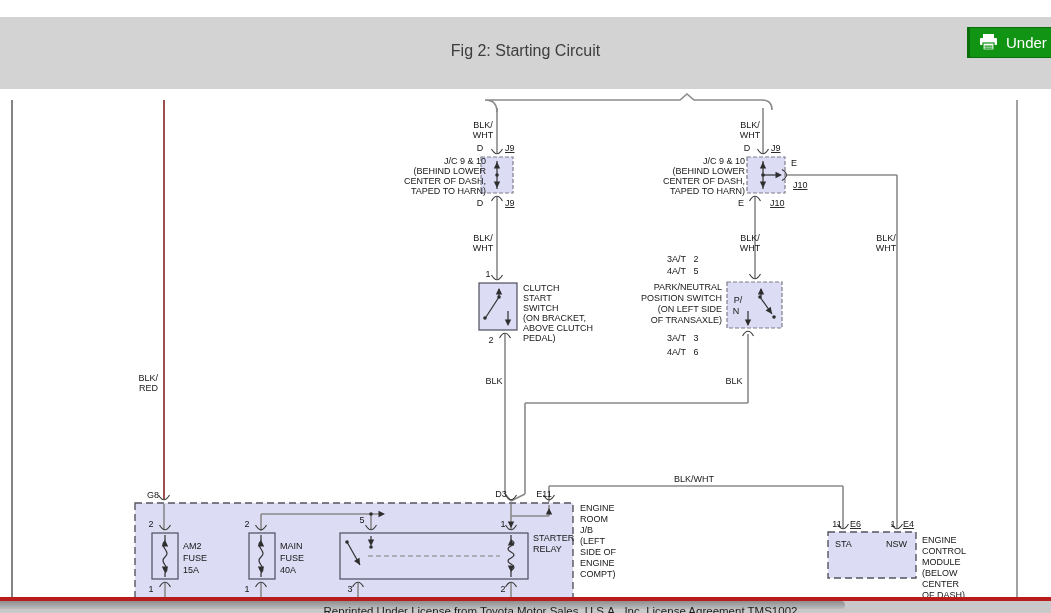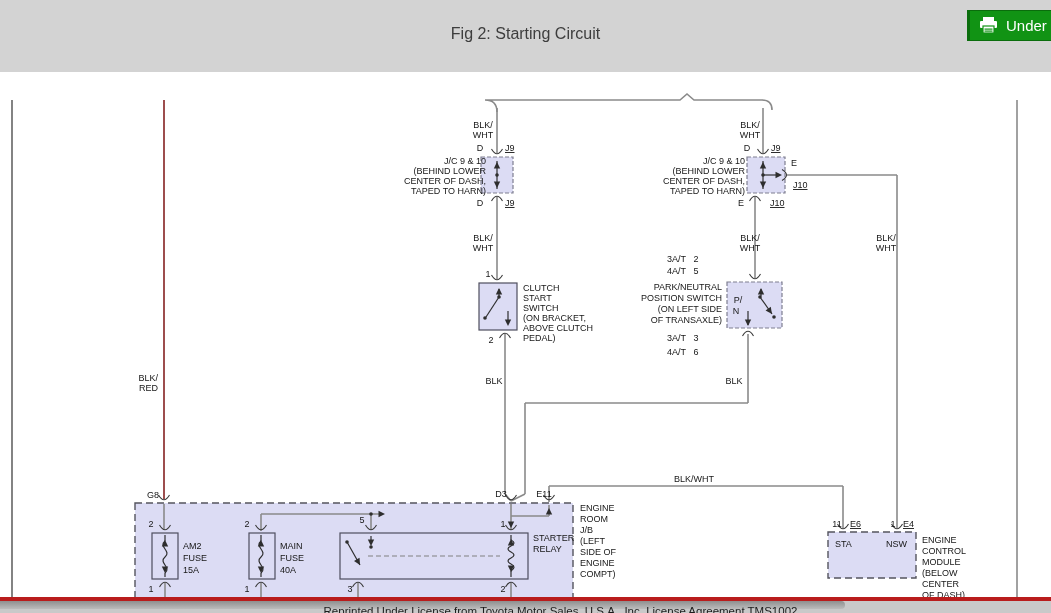--- a/index.html
+++ b/index.html
@@ -1,18 +1,18 @@
 <!DOCTYPE html>
 <html><head>
 <meta charset="utf-8">
 <style>
   html,body{margin:0;padding:0;}
   body{width:1051px;height:613px;overflow:hidden;position:relative;background:#ffffff;
        font-family:"Liberation Sans",sans-serif;}
-  .header{position:absolute;top:0;left:0;width:1051px;height:72px;background:#d3d3d3;z-index:4;}
+  .header{position:absolute;top:17px;left:0;width:1051px;height:72px;background:#d3d3d3;z-index:4;}
   .title{position:absolute;left:0;right:0;top:25px;text-align:center;font-size:16px;color:#3d3d3d;}
   .print-btn{position:absolute;left:967px;top:10px;width:96px;height:31px;background:#119314;
              border:1px solid #0a6d0c;border-left:3px solid #0a6d0c;color:#ffffff;font-size:15px;
              font-family:"Liberation Sans",sans-serif;display:flex;align-items:center;gap:8px;
              padding:0 0 0 9px;cursor:pointer;}
   .print-btn svg{display:block;}
   .canvas{position:absolute;top:0;left:0;z-index:1;}
   .footer{position:absolute;left:0;top:597px;width:1051px;height:16px;background:#c9c9c9;
           border-top:4px solid #b91c1c;z-index:5;}
   .thumb{position:absolute;left:0;top:0;width:845px;height:8px;

